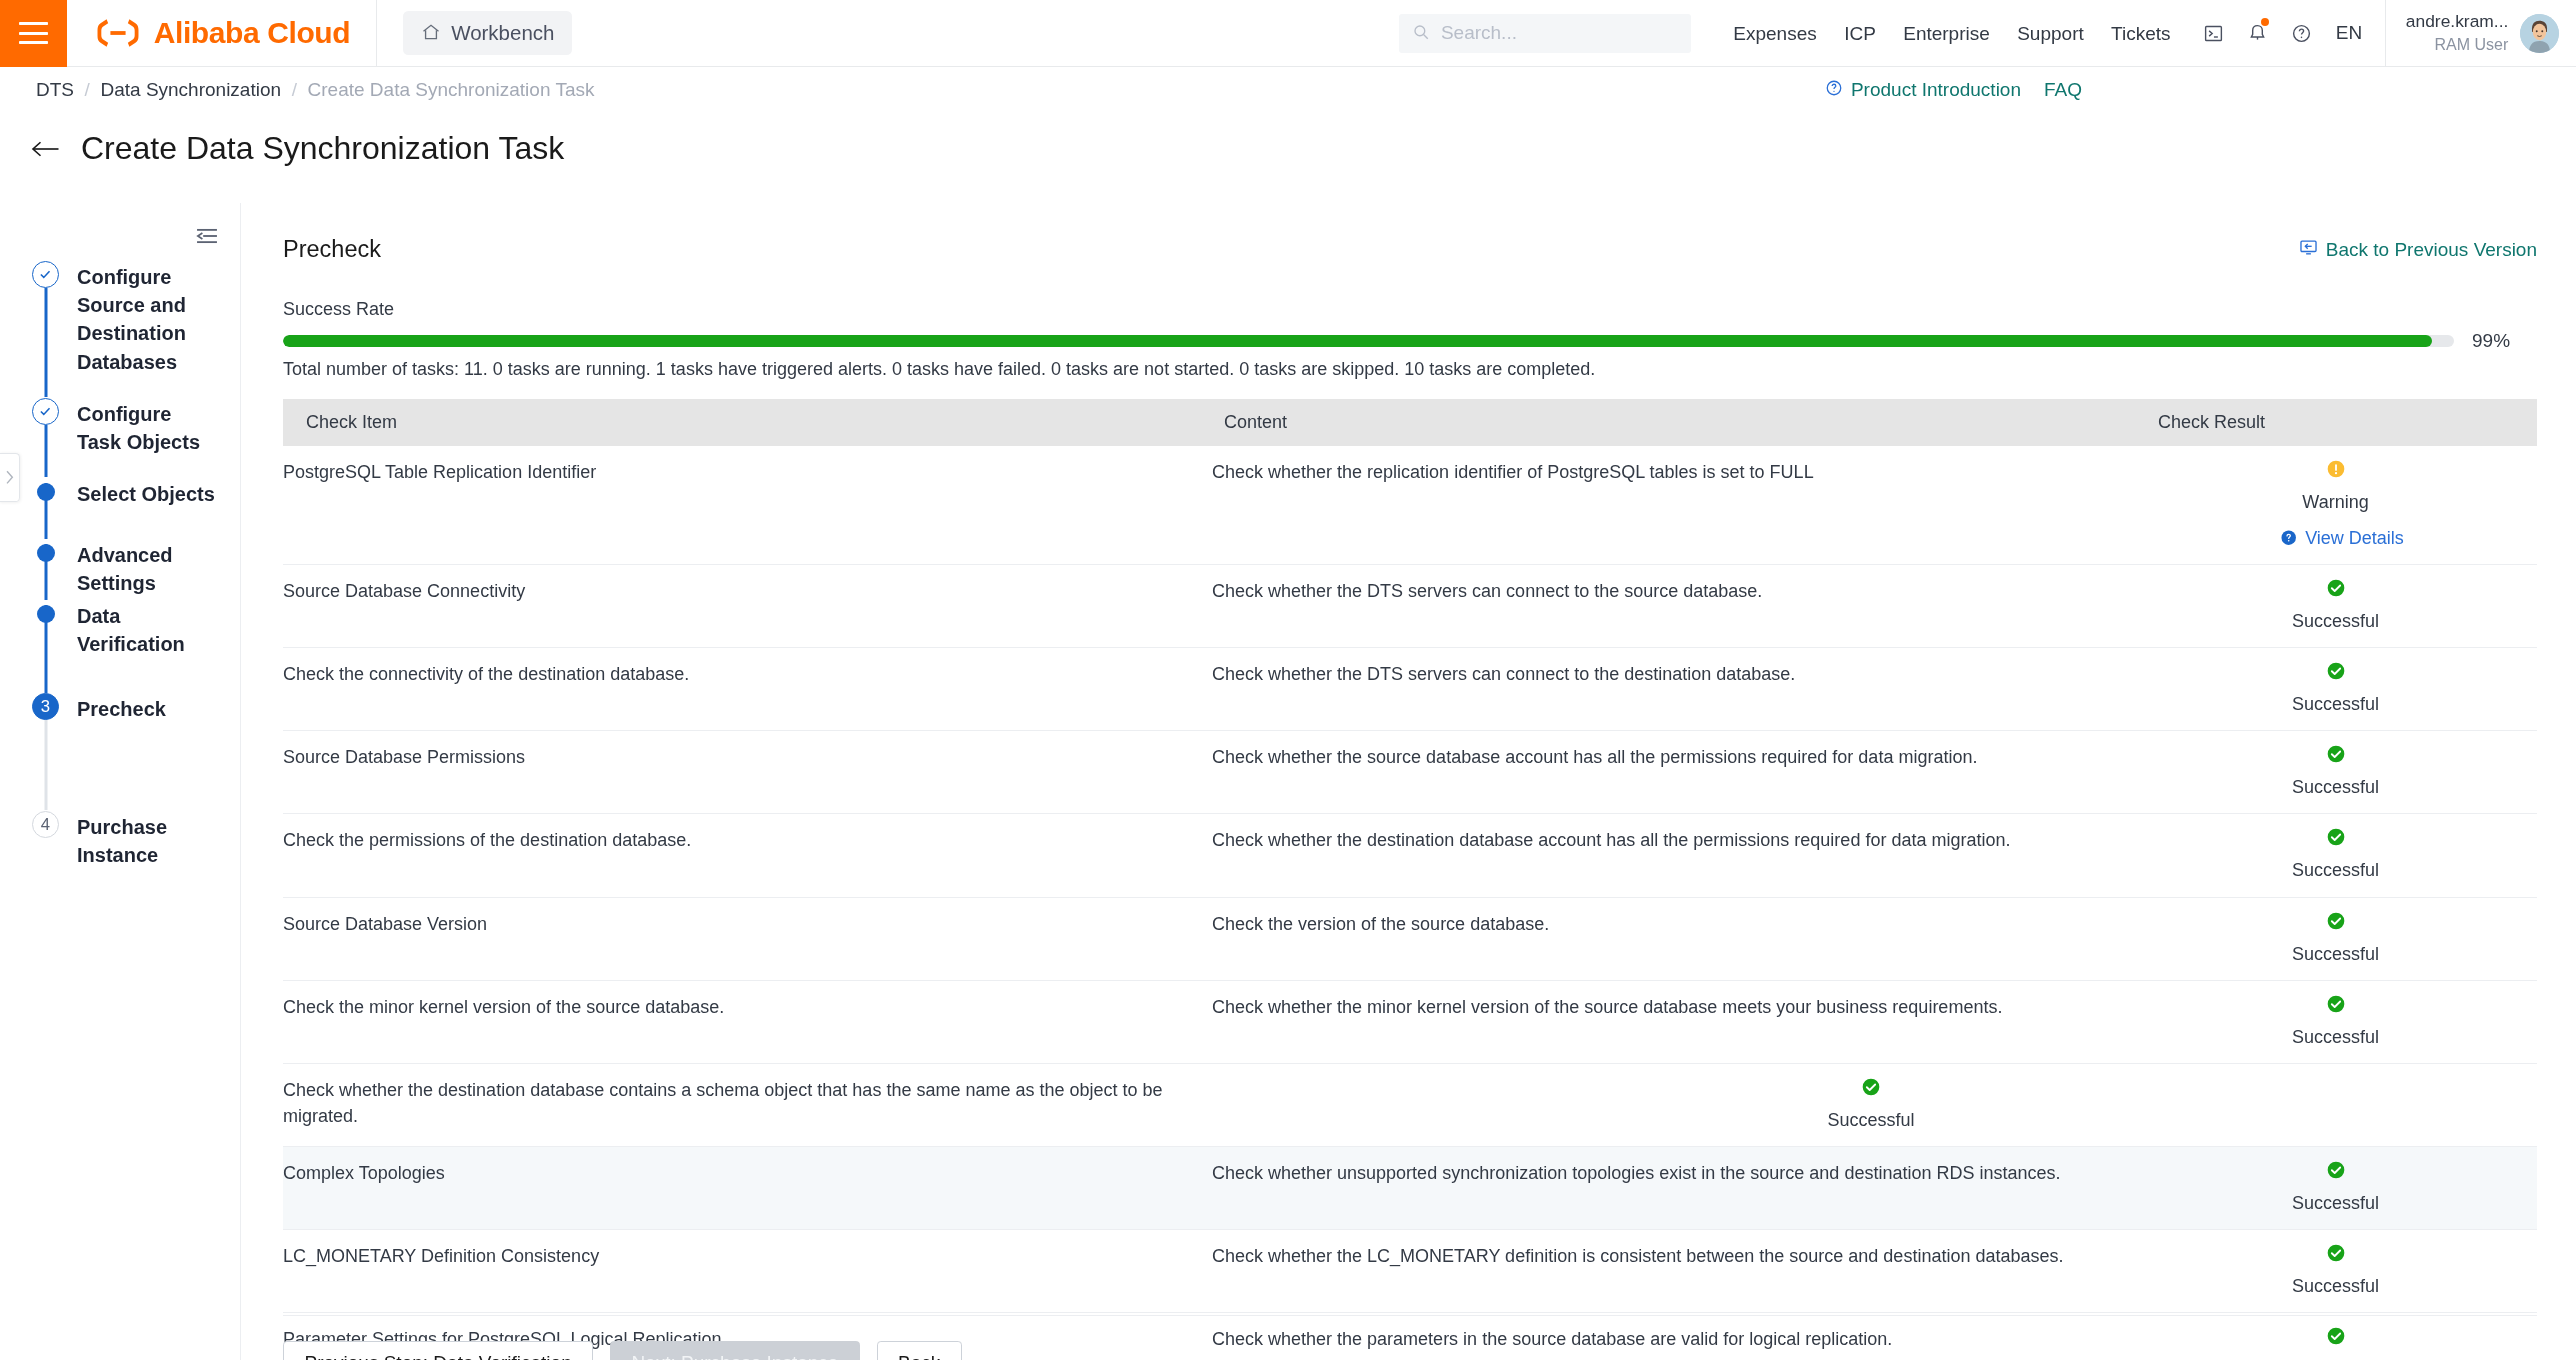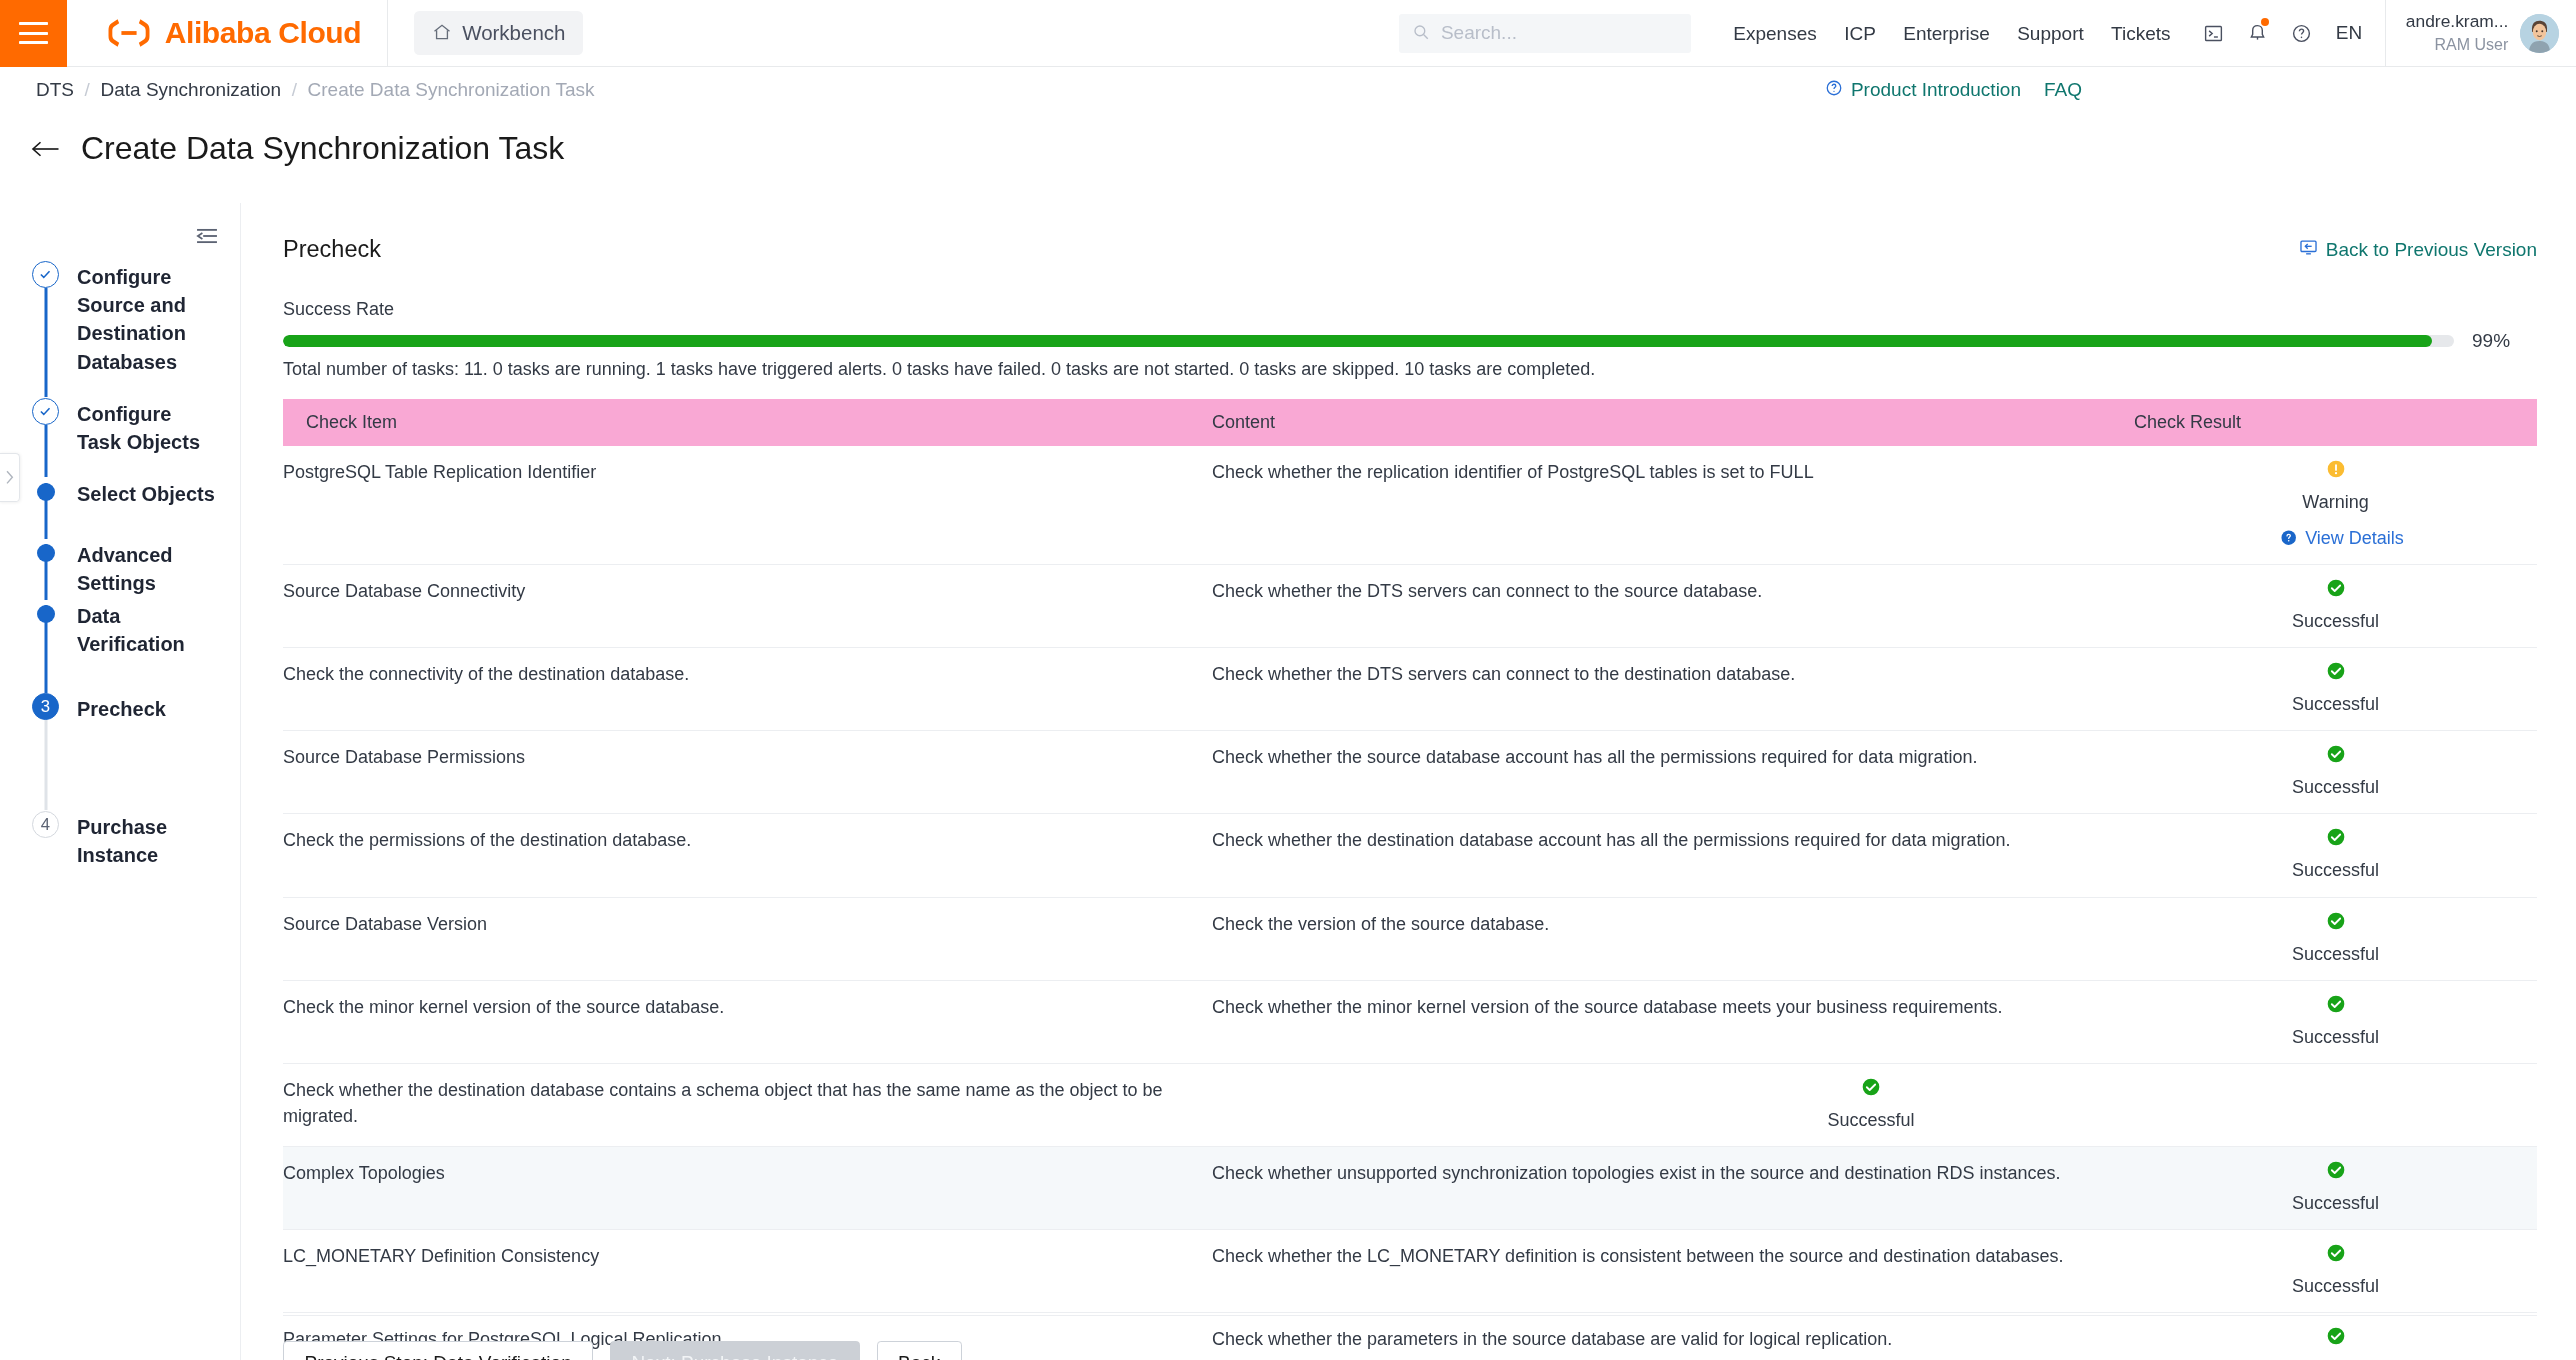--- a/index.html
+++ b/index.html
@@ -22,21 +22,21 @@
   }
   .burger {
     width: 67px; height: 67px; background: #ff6a00;
     display: flex; flex-direction: column; align-items: center; justify-content: center;
     gap: 6.8px; cursor: pointer; flex: 0 0 auto;
   }
   .burger span { display:block; width: 29px; height: 3px; background: #fff; border-radius: 0.8px; }
 
   .brand {
     display: flex; align-items: center; gap: 13.7px;
-    padding: 0 26px 0 40px; height: 67px;
+    padding: 0 26px 0 29px; height: 67px;
     border-right: 0.8px solid #e8eaec;
   }
   .brand-logo { width: 44px; height: 32px; }
   .brand-text {
     font-size: 30px; color: #ff6a00; font-weight: 700; letter-spacing: -0.4px;
     white-space: nowrap;
   }
 
   .workbench {
     margin-left: 26px;
@@ -178,21 +178,21 @@
   .progress-pct { font-size: 19px; color: #333a45; width: 65px; text-align: left; }
 
   .summary-line {
     position: absolute; top: 156px; left: 42px; right: 39px;
     font-size: 18px; color: #333a45;
   }
 
   
   .tbl { position: absolute; top: 196px; left: 42px; right: 39px; }
   .tbl-head {
-    display: flex; background: #f9a8d4; height: 47px; align-items: center;
+    display: flex; background: #e5e5e5; height: 47px; align-items: center; gap: 12px;
   }
   .tbl-head .cell { font-size: 18px; color: #333a45; }
   .tbl-row {
     display: flex; align-items: flex-start; border-bottom: 0.8px solid #eceef1;
     min-height: 48px; background: #fff;
   }
   .tbl-row.hover { background: #f5f8fa; }
   .tbl-row .cell { font-size: 18px; color: #333a45; line-height: 1.45; padding: 13px 0; }
   .col-item  { width: 929px; padding-left: 23px; flex: 0 0 auto; }
   .col-cont  { width: 922px; padding-right: 30px; flex: 0 0 auto; }

